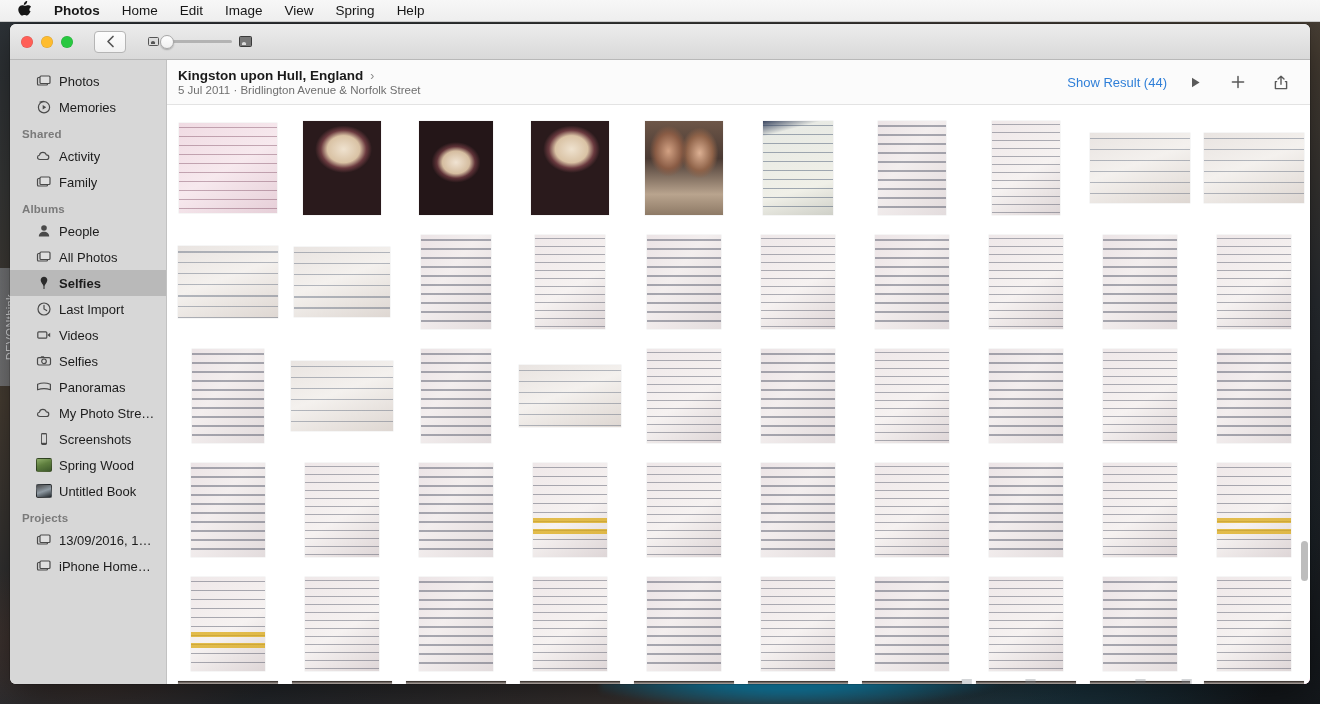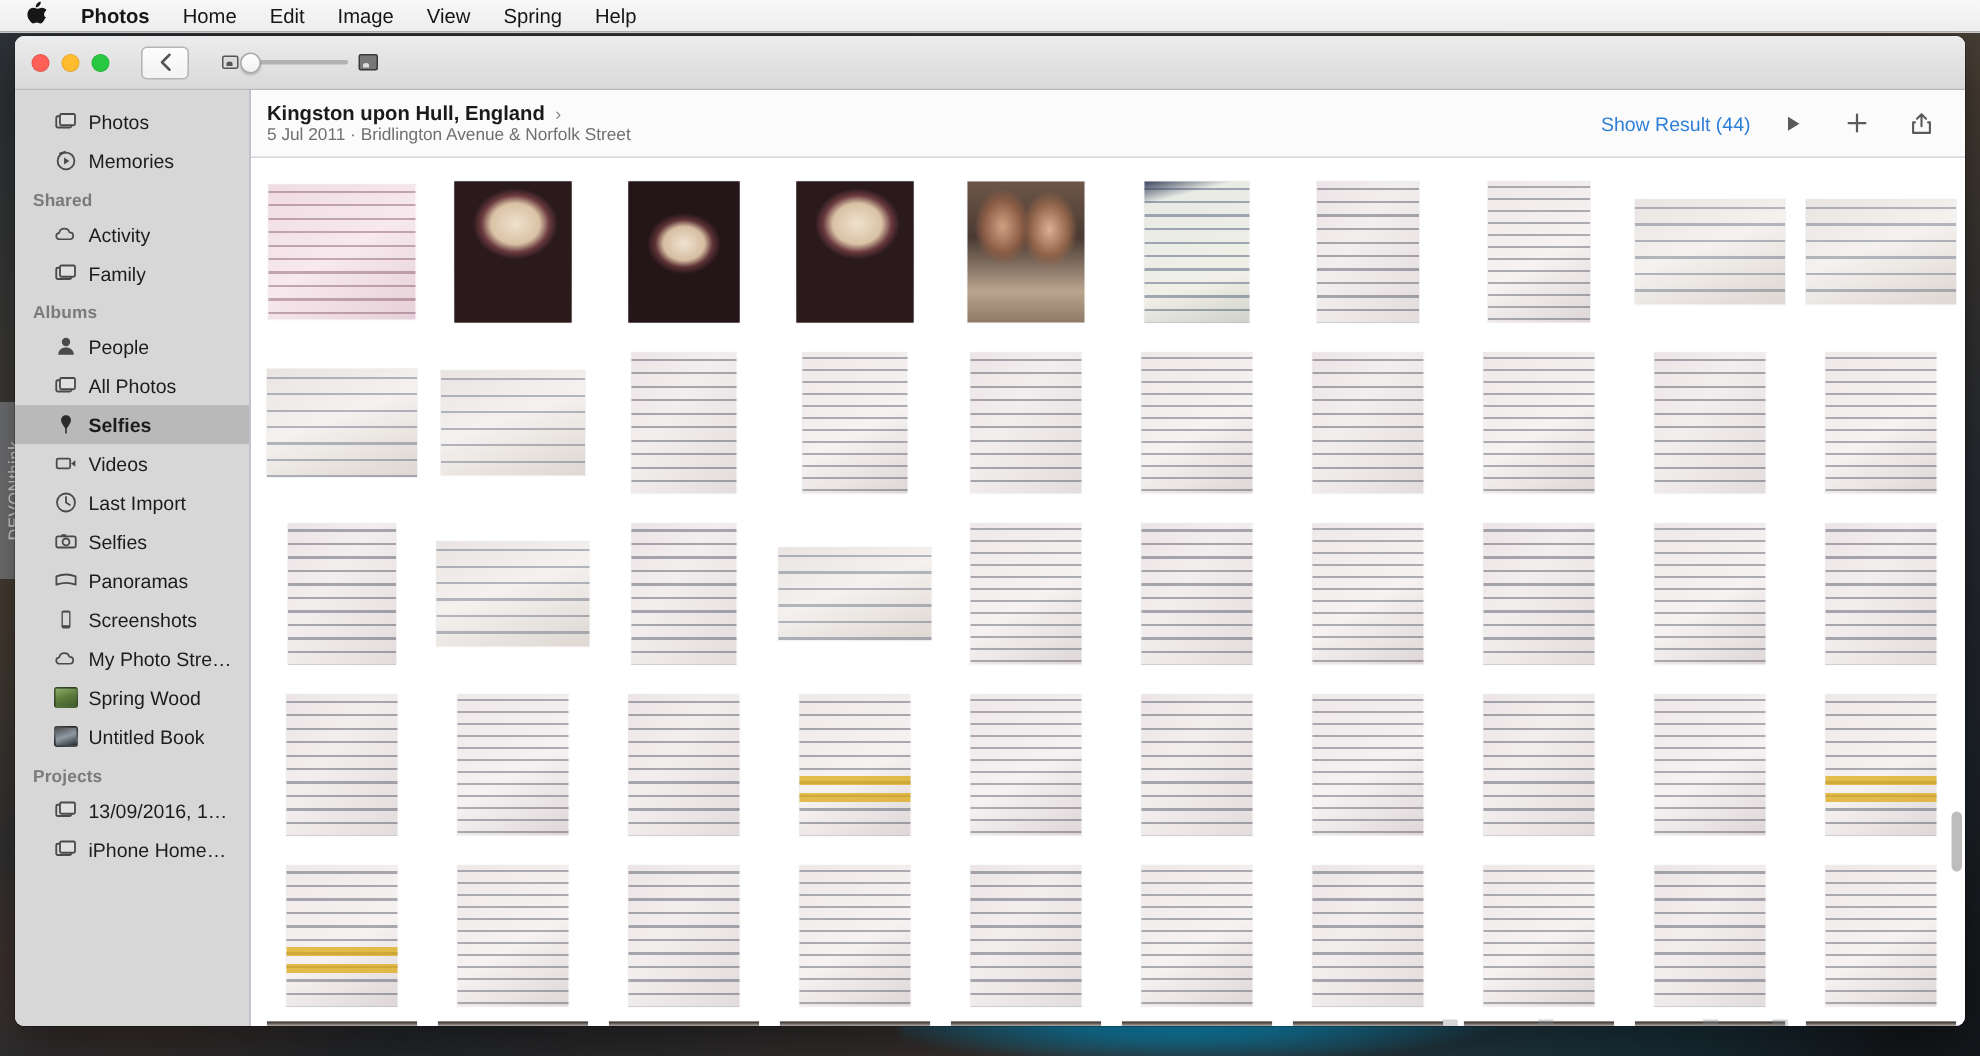--- a/index.html
+++ b/index.html
@@ -170,21 +170,21 @@
     border-bottom: 4px solid transparent;
   }
   .sb-thumb {
     width: 16px; height: 14px; border-radius: 2px; flex: 0 0 16px;
     border: 0.5px solid rgba(0,0,0,0.35);
   }
   .sb-thumb.spring { background: linear-gradient(160deg,#8fae6a 0%,#5f7f3f 45%,#3e5a2c 100%); }
   .sb-thumb.book   { background: linear-gradient(160deg,#4a4a4a 0%,#8f9aa3 50%,#23282c 100%); }
 
   
-  #content { flex: 1; min-width: 0; display: flex; flex-direction: column; background:#4c1d95; position: relative; }
+  #content { flex: 1; min-width: 0; display: flex; flex-direction: column; background:#f9a8d4; position: relative; }
 
   #header {
     height: 45px; flex: 0 0 45px;
     background: #fbfbfb;
     border-bottom: 1px solid #e3e3e3;
     display: flex; align-items: center;
     padding: 0 14px 0 11px;
     position: relative; z-index: 5;
   }
   #header-left { display: flex; flex-direction: column; justify-content: center; gap: 1px; }
@@ -425,35 +425,35 @@
               <path d="M8 1.8c-1.9 0-3.3 1.4-3.3 3.2 0 2.4 3.3 6.2 3.3 6.2s3.3-3.8 3.3-6.2c0-1.8-1.4-3.2-3.3-3.2z" fill="#2b2b2b"></path>
               <rect x="7.5" y="10" width="1" height="4" fill="#2b2b2b"></rect>
             </svg>
         </span>
         <span class="lbl">Selfies</span>
       </div>
 
       <div class="sb-item">
         <span class="sb-ico">
           <svg width="16" height="16" viewBox="0 0 16 16">
+              <circle cx="8" cy="8" r="6" fill="none" stroke="#4a4a4a" stroke-width="1.2"></circle>
+              <path d="M8 4.3 V8 L10.6 9.6" fill="none" stroke="#4a4a4a" stroke-width="1.2" stroke-linecap="round"></path>
+            </svg>
+        </span>
+        <span class="lbl">Last Import</span>
+      </div>
+
+      <div class="sb-item">
+        <span class="sb-ico">
+          <svg width="16" height="16" viewBox="0 0 16 16">
               <rect x="1.8" y="4.8" width="9" height="6.4" rx="1" fill="none" stroke="#4a4a4a" stroke-width="1.2"></rect>
               <path d="M11.4 8 L14.2 5.8 V10.2 Z" fill="#4a4a4a"></path>
             </svg>
         </span>
         <span class="lbl">Videos</span>
-      </div>
-
-      <div class="sb-item">
-        <span class="sb-ico">
-          <svg width="16" height="16" viewBox="0 0 16 16">
-              <circle cx="8" cy="8" r="6" fill="none" stroke="#4a4a4a" stroke-width="1.2"></circle>
-              <path d="M8 4.3 V8 L10.6 9.6" fill="none" stroke="#4a4a4a" stroke-width="1.2" stroke-linecap="round"></path>
-            </svg>
-        </span>
-        <span class="lbl">Last Import</span>
       </div>
 
       <div class="sb-item">
         <span class="sb-ico">
           <svg width="16" height="16" viewBox="0 0 16 16">
               <rect x="1.5" y="4.6" width="13" height="7.4" rx="1.4" fill="none" stroke="#4a4a4a" stroke-width="1.2"></rect>
               <circle cx="8" cy="8.3" r="2.3" fill="none" stroke="#4a4a4a" stroke-width="1.2"></circle>
               <rect x="4.8" y="3.2" width="3.4" height="1.6" rx="0.6" fill="#4a4a4a"></rect>
             </svg>
         </span>
@@ -465,34 +465,34 @@
           <svg width="16" height="16" viewBox="0 0 16 16">
               <path d="M1.6 5.2c4.3-1.6 8.5-1.6 12.8 0v5.6c-4.3-1.6-8.5-1.6-12.8 0z" fill="none" stroke="#4a4a4a" stroke-width="1.2" stroke-linejoin="round"></path>
             </svg>
         </span>
         <span class="lbl">Panoramas</span>
       </div>
 
       <div class="sb-item">
         <span class="sb-ico">
           <svg width="16" height="16" viewBox="0 0 16 16">
+              <path d="M4 11.5c-1.5 0-2.5-1-2.5-2.2 0-1.1.9-2 2-2.1.3-1.6 1.7-2.8 3.4-2.8 1.6 0 3 1 3.4 2.5h.2c1.3 0 2.3 1 2.3 2.3s-1 2.3-2.3 2.3z" fill="none" stroke="#4a4a4a" stroke-width="1.15" stroke-linejoin="round"></path>
+            </svg>
+        </span>
+        <span class="lbl">My Photo Stre…</span>
+      </div>
+
+      <div class="sb-item">
+        <span class="sb-ico">
+          <svg width="16" height="16" viewBox="0 0 16 16">
               <rect x="5" y="2" width="6" height="12" rx="1.4" fill="#4a4a4a"></rect>
               <rect x="5.9" y="3.4" width="4.2" height="8.4" fill="#d7d7d7"></rect>
             </svg>
         </span>
         <span class="lbl">Screenshots</span>
-      </div>
-
-      <div class="sb-item">
-        <span class="sb-ico">
-          <svg width="16" height="16" viewBox="0 0 16 16">
-              <path d="M4 11.5c-1.5 0-2.5-1-2.5-2.2 0-1.1.9-2 2-2.1.3-1.6 1.7-2.8 3.4-2.8 1.6 0 3 1 3.4 2.5h.2c1.3 0 2.3 1 2.3 2.3s-1 2.3-2.3 2.3z" fill="none" stroke="#4a4a4a" stroke-width="1.15" stroke-linejoin="round"></path>
-            </svg>
-        </span>
-        <span class="lbl">My Photo Stre…</span>
       </div>
 
 
 
       <div class="sb-item">
         <span class="sb-thumb spring"></span>
         <span class="lbl">Spring Wood</span>
       </div>
 
       <div class="sb-item">

